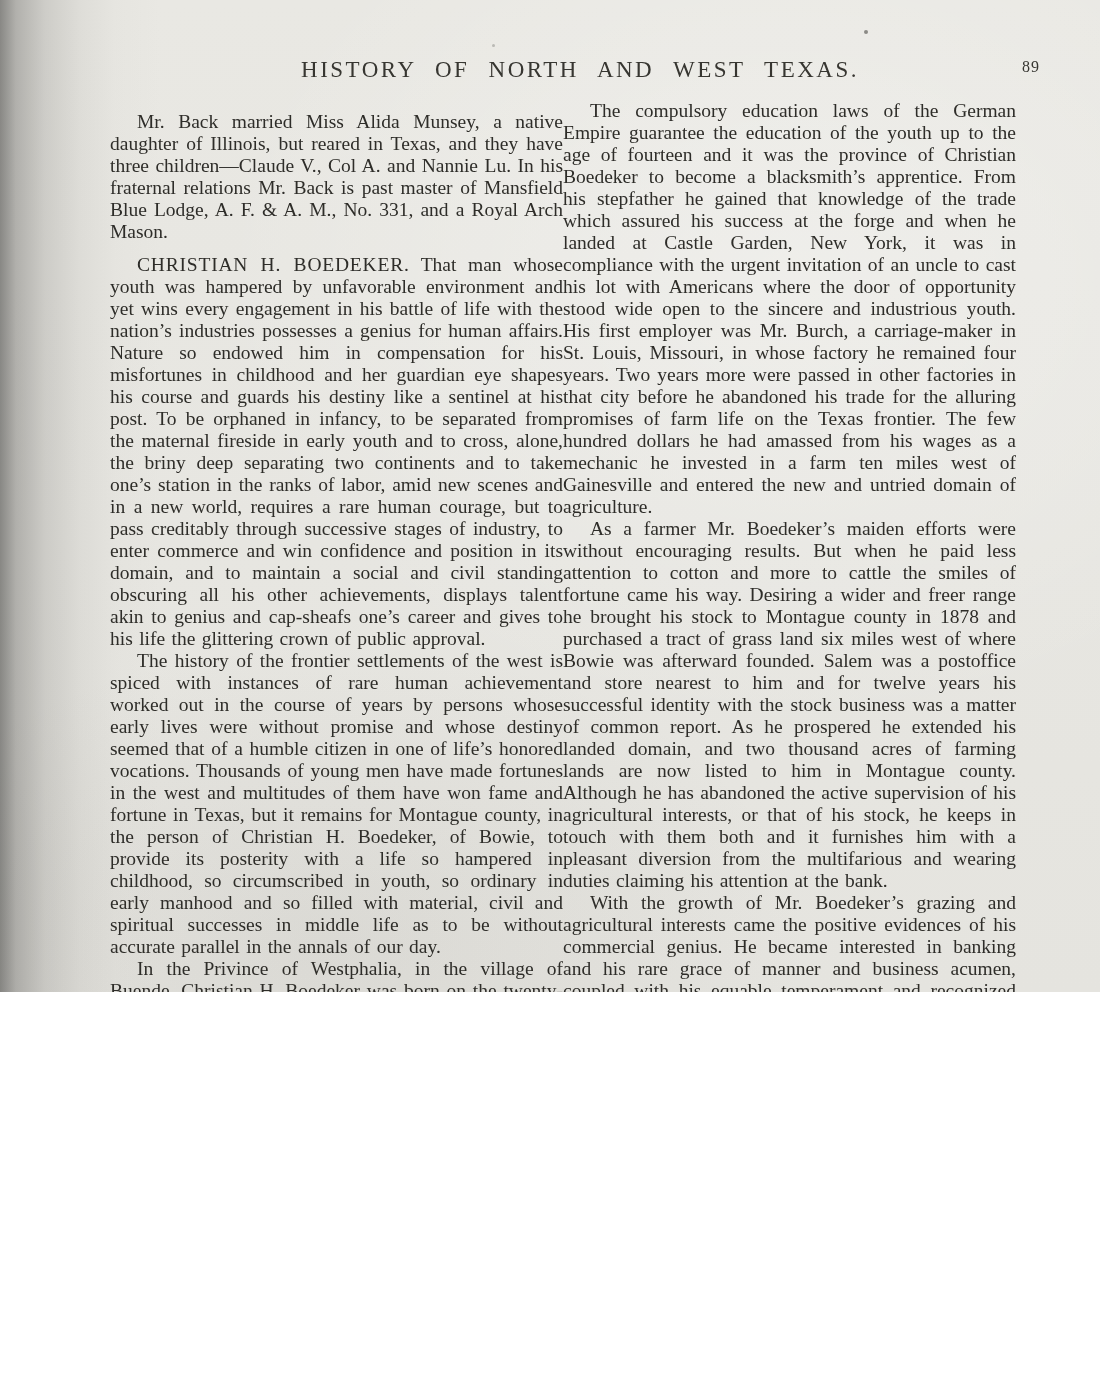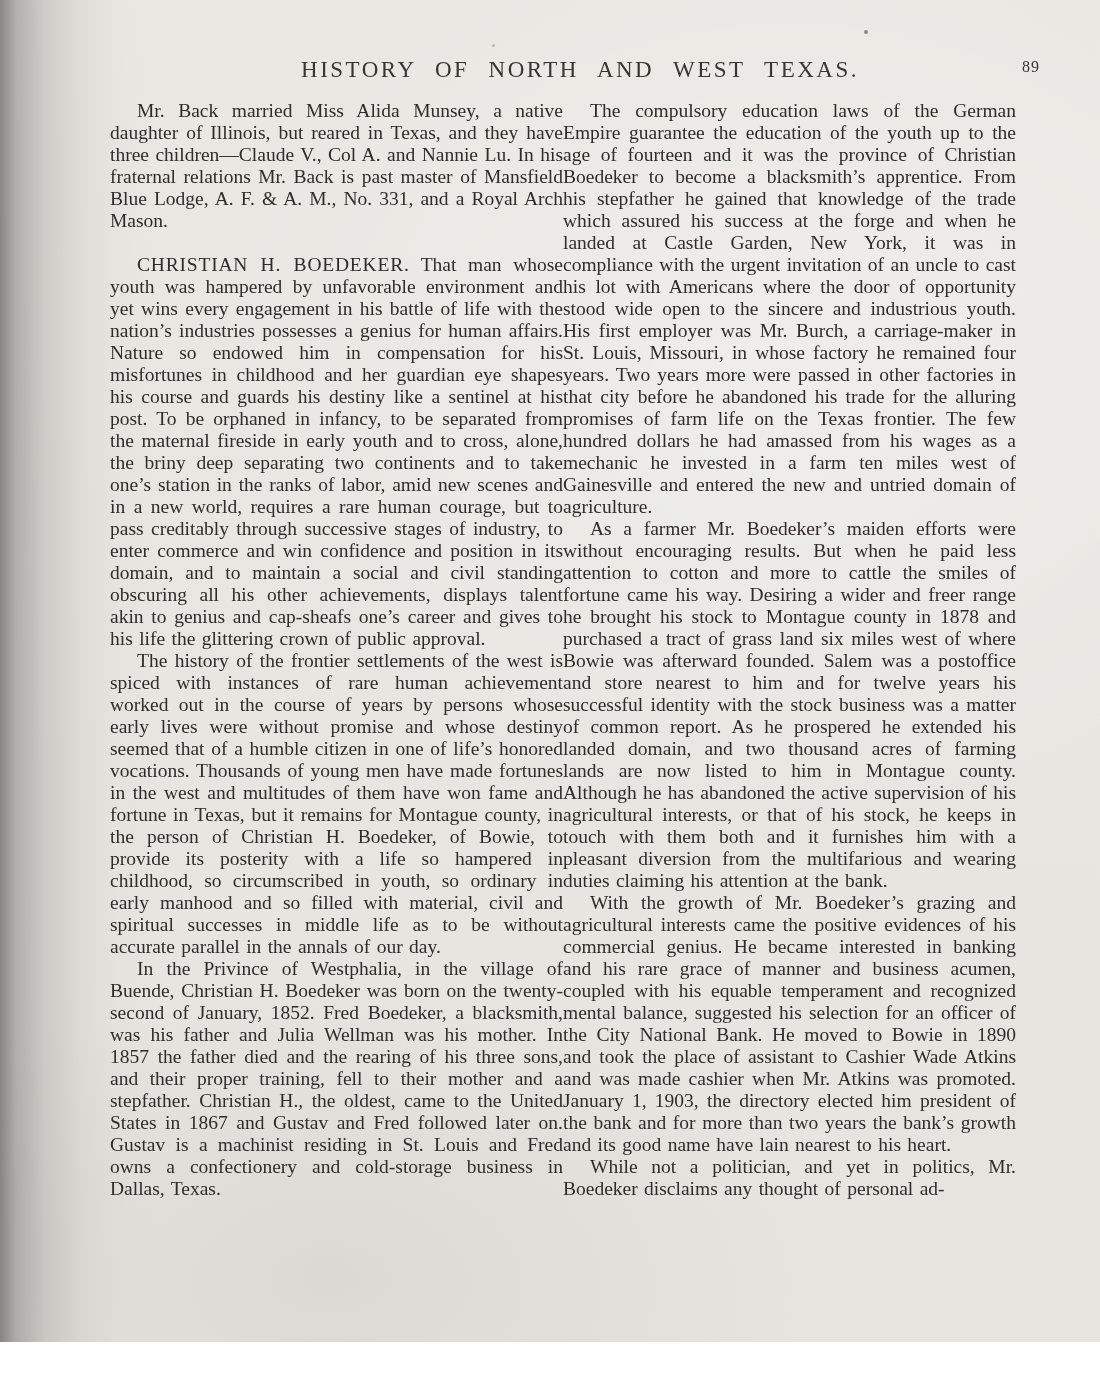--- a/index.html
+++ b/index.html
@@ -1,19 +1,19 @@
 <!DOCTYPE html>
 <html><head>
 <meta charset="utf-8">
 <style>
   html, body { margin: 0; padding: 0; }
   .page {
     position: relative;
     width: 1100px;
-    height: 1342px;
+    height: 992px;
     background:
       radial-gradient(ellipse 900px 700px at 72% 28%, rgba(255,255,255,0.30), rgba(255,255,255,0) 65%),
       radial-gradient(ellipse 800px 500px at 30% 95%, rgba(120,118,112,0.10), rgba(120,118,112,0) 60%),
       linear-gradient(180deg, #e9e8e3 0%, #e7e6e1 55%, #e5e4df 100%);
     font-family: "Liberation Serif", "DejaVu Serif", serif;
     color: #2e2d29;
     overflow: hidden;
   }
   .gutter-shadow {
     position: absolute;
@@ -52,21 +52,21 @@
   }
   .col {
     width: 453px;
     text-align: justify;
     font-size: 19.5px;
     line-height: 22px;
     word-spacing: 1.5px;
     color: #2e2d29;
   }
   .col p { margin: 0; text-indent: 27px; }
-  .col p.entry-start { margin-top: 22px; }
+  .col p.entry-start { margin-top: 11px; }
   .lead-caps { letter-spacing: 0.8px; margin-right: 11px; }
   .speck { position: absolute; border-radius: 50%; background: rgba(60,58,54,0.55); pointer-events: none; }
   .speck-1 { width: 4px; height: 4px; left: 864px; top: 30px; }
   .speck-2 { width: 3px; height: 3px; left: 492px; top: 44px; opacity: .5; }
 </style>
 </head>
 <body>
 
 <div class="page">
   <div class="gutter-shadow"></div>

